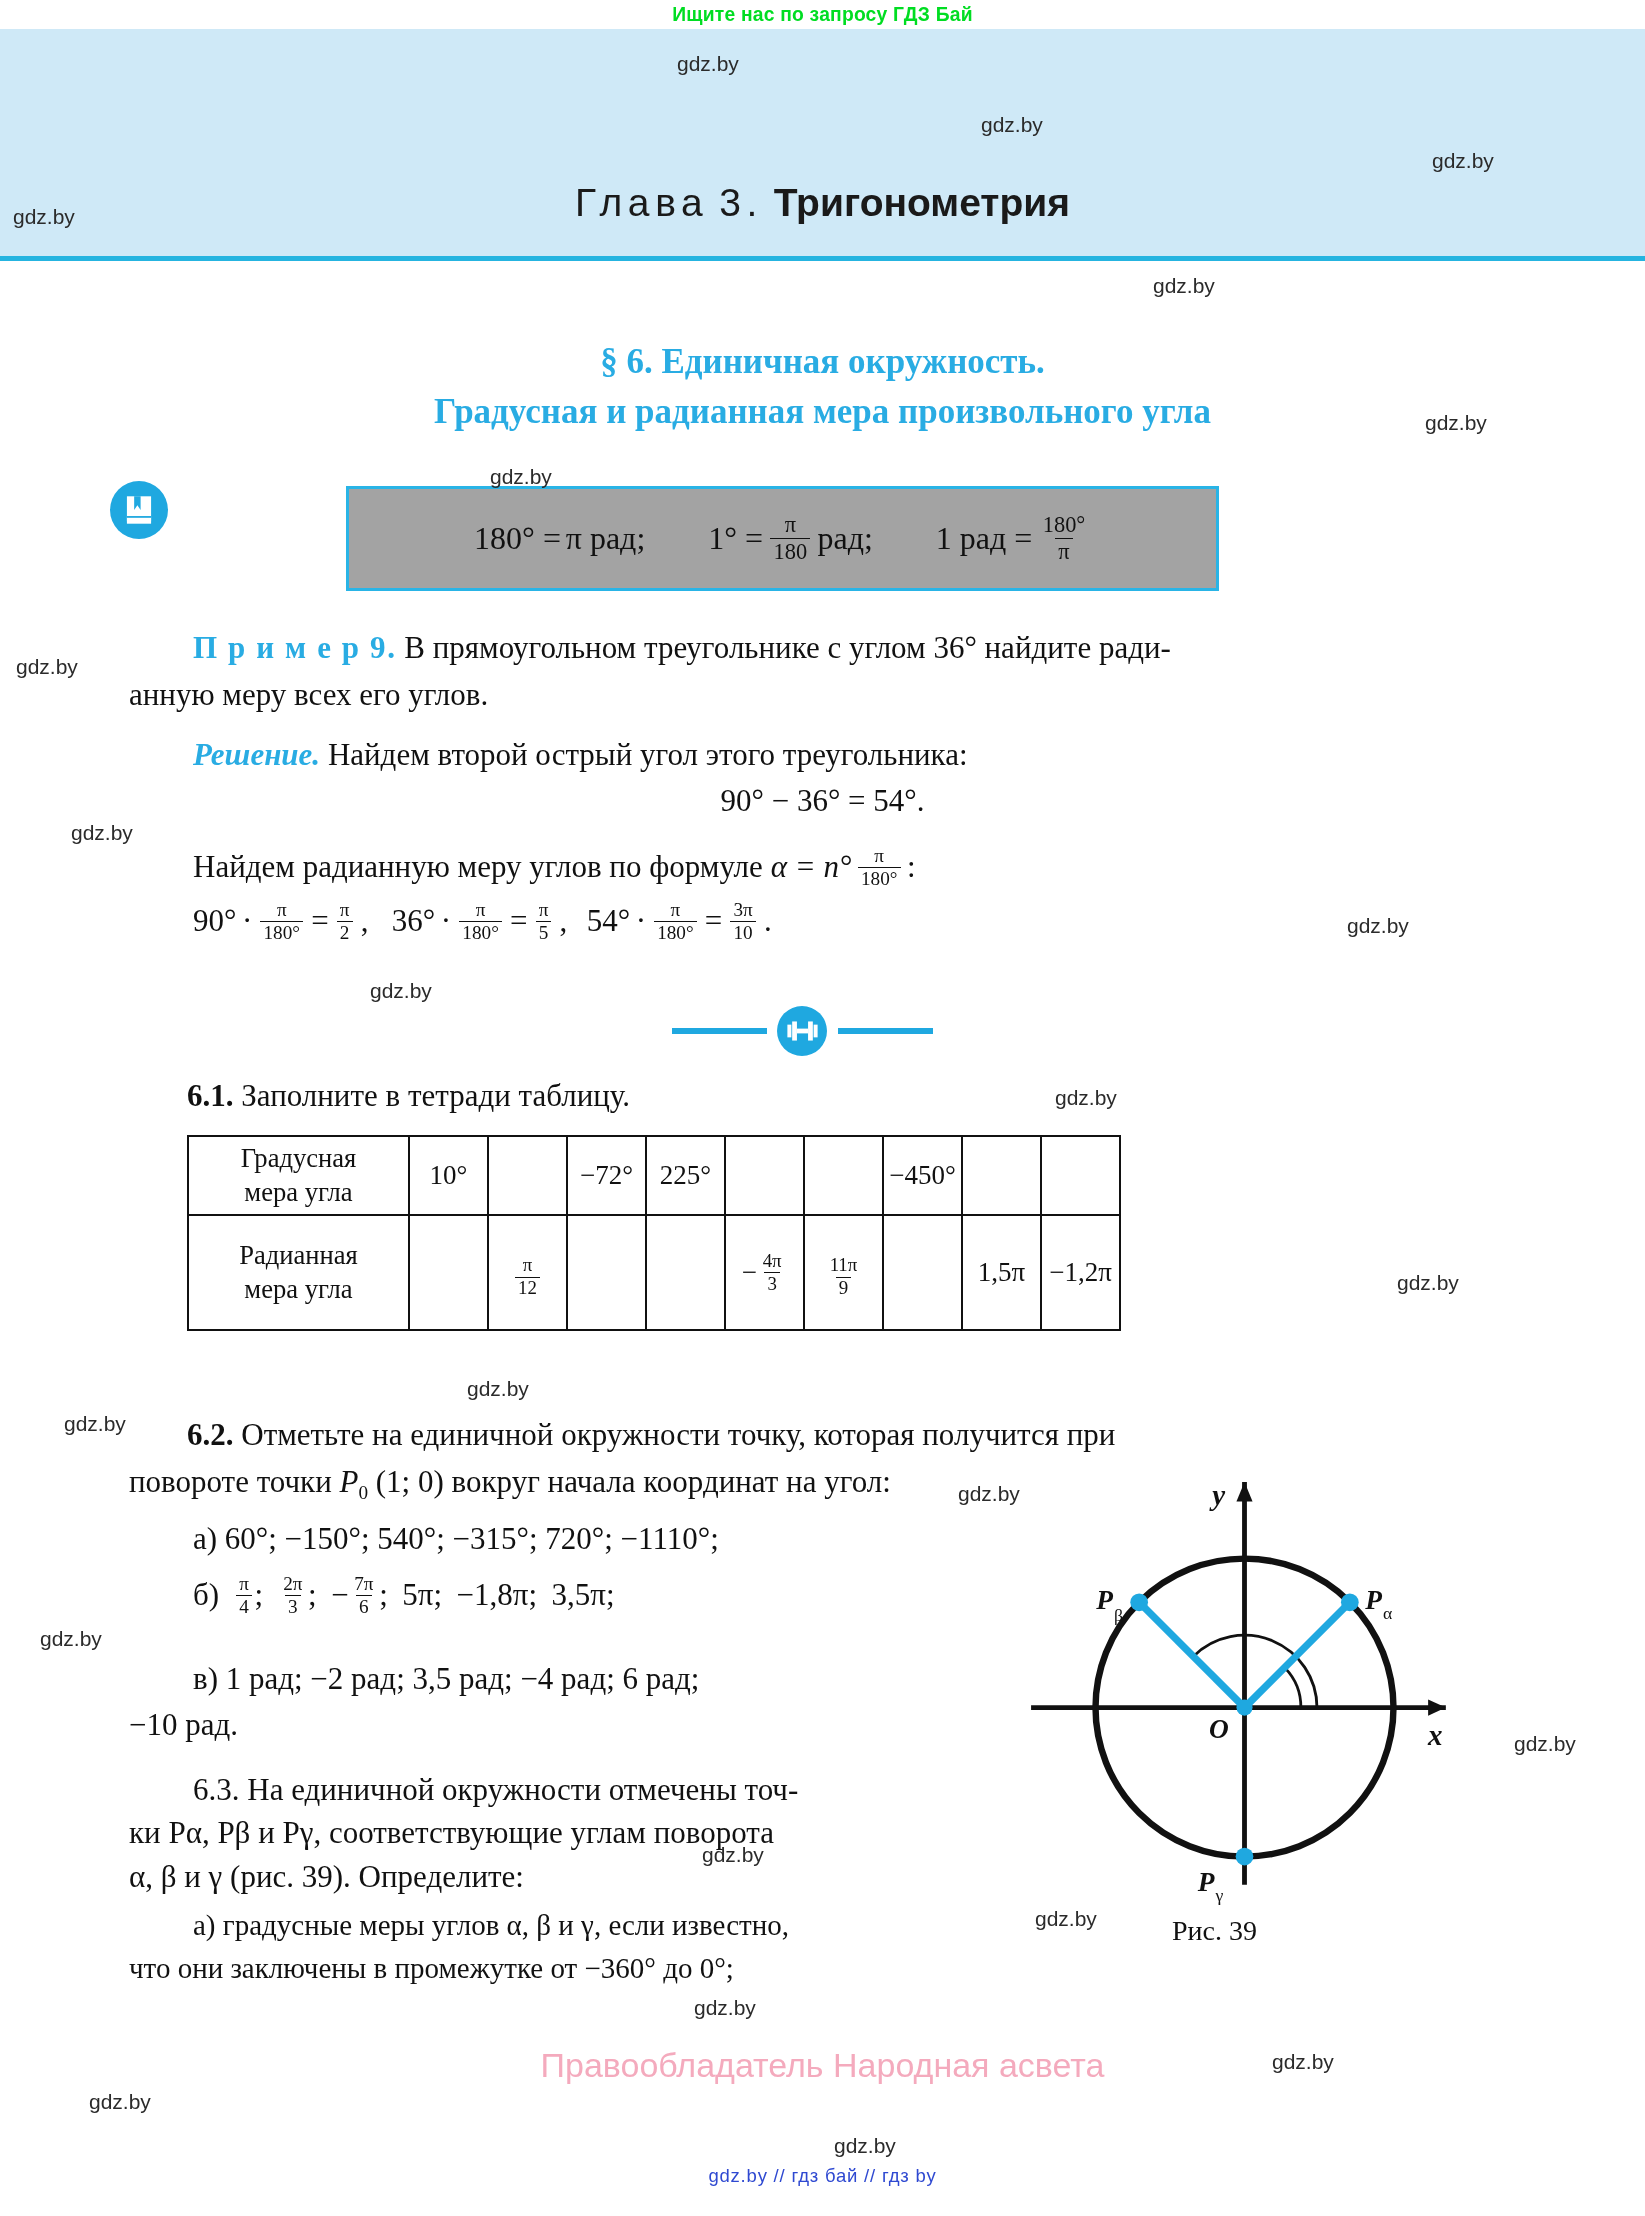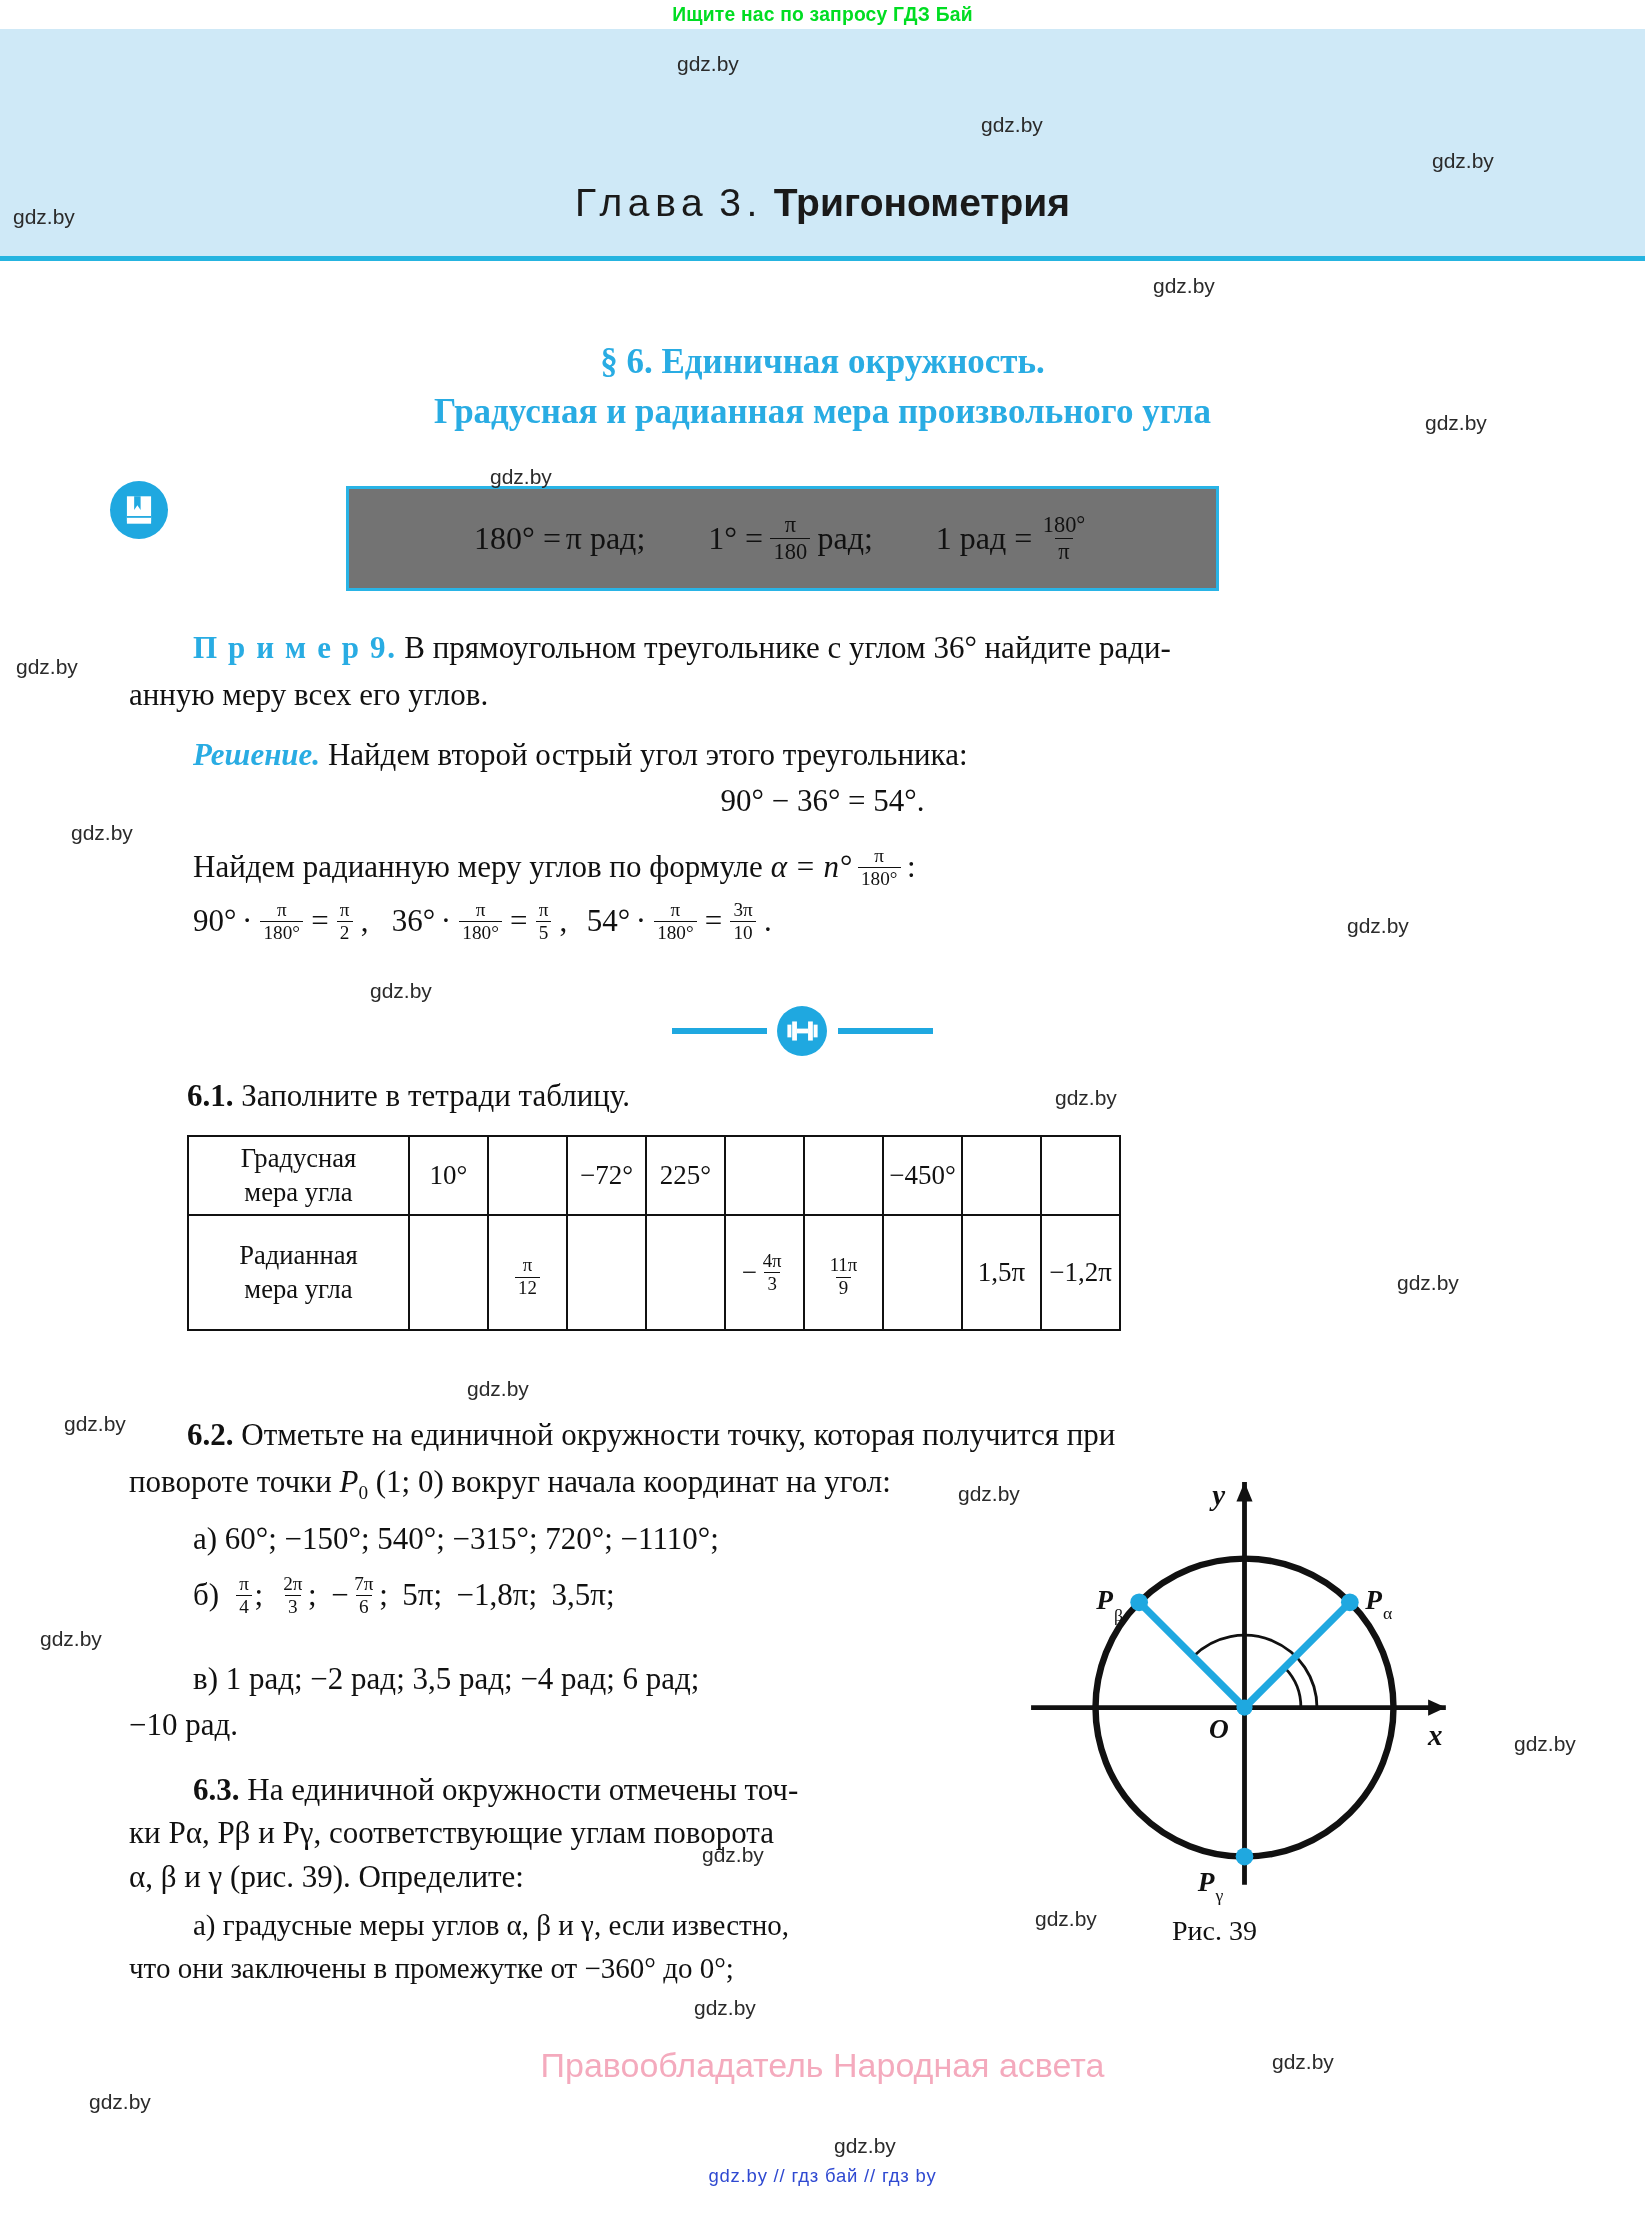--- a/index.html
+++ b/index.html
@@ -50,21 +50,21 @@
     font-weight:bold;
     font-size:35px;
   }
   .sec-head.l1{ top:342px; }
   .sec-head.l2{ top:392px; }
 
   
   .formula-box{
     position:absolute;
     left:346px; top:486px; width:873px; height:105px;
-    background:#737373;
+    background:#a3a3a3;
     border:3.2px solid #29b4e6;
     box-sizing:border-box;
   }
   .formula-row{
     position:absolute; left:0; top:0; width:100%; height:100%;
     display:flex; align-items:center; justify-content:center;
     gap:63px;
     font-size:32px; color:#111;
   }
   .fml{display:flex; align-items:center; gap:4.8px; white-space:nowrap;}
@@ -400,21 +400,21 @@
     <span>3,5π;</span>
   </div>
 
   <div class="txt" style="left:193px; top:1661px;">
     <span>в)</span>
     <span>1  рад;  −2  рад;  3,5  рад;  −4  рад;  6  рад;</span>
   </div>
   <div class="txt" style="left:129px; top:1707px;">−10 рад.</div>
 
   <div class="txt" style="left:193px; top:1772px;">
-    <span style="font-weight:bold;">6.3.</span>
+    <span style="font-weight:normal;">6.3.</span>
     <span>На единичной окружности отмечены точ-</span>
   </div>
   <div class="txt" style="left:129px; top:1815px;">ки Pα, Pβ и Pγ, соответствующие углам поворота</div>
   <div class="txt" style="left:129px; top:1859px;">α, β и γ  (рис. 39). Определите:</div>
 
   <div class="txt" style="left:193px; top:1909px; font-size:29px;">
     <span>а)</span>
     <span>градусные меры углов α, β и γ, если известно,</span>
   </div>
   <div class="txt" style="left:129px; top:1952px; font-size:29px;">что они заключены в промежутке от −360° до 0°;</div>

